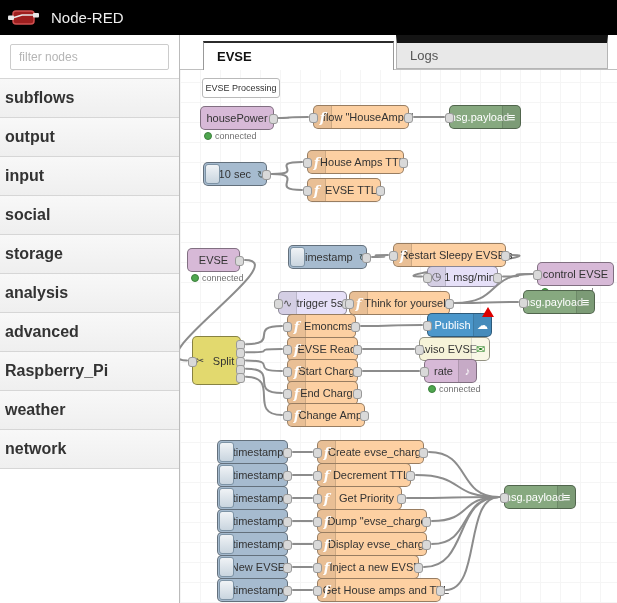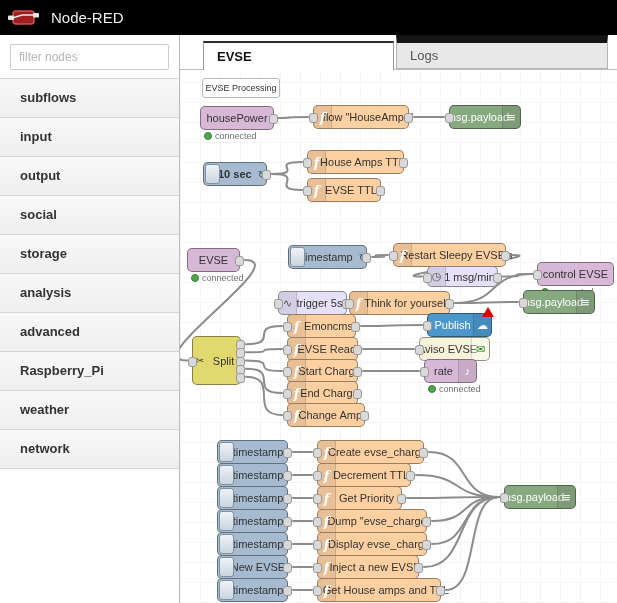--- a/index.html
+++ b/index.html
@@ -8,21 +8,21 @@
   
   .top{position:absolute;left:0;top:0;width:100%;height:35px;background:#000;display:flex;align-items:center;padding-left:8px;box-sizing:border-box;gap:9px;}
   .app-title{color:#eee;font-size:15px;}
 
   
   .sidebar{position:absolute;left:0;top:35px;width:180px;bottom:0;background:#fff;border-right:1px solid #bbb;box-sizing:border-box;}
   .filter-wrap{padding:9px 10px 8px;}
   .filter-wrap input{width:100%;box-sizing:border-box;height:26px;border:1px solid #ccc;border-radius:2px;font-size:12px;padding:0 8px;color:#333;outline:none;font-family:"Liberation Sans",sans-serif;}
   .filter-wrap input::placeholder{color:#b5b5b5;}
   .cats{border-top:1px solid #d6d6d6;}
-  .cat{height:38px;line-height:38px;padding-left:20px;font-size:13px;font-weight:bold;color:#333;background:linear-gradient(#f8f8f8,#efefef);border-bottom:1px solid #d6d6d6;cursor:pointer;}
+  .cat{height:38px;line-height:38px;padding-left:5px;font-size:16px;font-weight:bold;color:#333;background:linear-gradient(#f8f8f8,#efefef);border-bottom:1px solid #d6d6d6;cursor:pointer;}
 
   
   .main{position:absolute;left:180px;top:35px;right:0;bottom:0;}
   .tabbar{height:35px;display:flex;align-items:flex-end;padding-left:23px;gap:2px;background:#fff;border-bottom:1px solid #bfbfbf;box-sizing:border-box;}
   .tab{box-sizing:border-box;display:flex;align-items:center;padding-left:13px;font-size:13px;cursor:pointer;}
   .tab.active{width:191px;height:29px;background:#fff;border:1px solid #999;border-bottom:none;border-top:2px solid #2b2b2b;font-weight:bold;color:#111;margin-bottom:-1px;z-index:2;}
   .tab.inactive{width:212px;height:34px;background:#e8e8e8;border:1px solid #b5b5b5;border-top:8px solid #141414;color:#555;}
 
   
   .canvas{position:absolute;left:0;top:35px;right:0;bottom:0;overflow:hidden;background:
@@ -82,22 +82,22 @@
     </span>
     <span class="app-title">Node-RED</span>
   </header>
 
   <aside class="sidebar">
     <div class="filter-wrap">
       <input type="text" placeholder="filter nodes" style="">
     </div>
     <div class="cats">
       <div class="cat">subflows</div>
+      <div class="cat">output</div>
       <div class="cat">input</div>
-      <div class="cat">output</div>
       <div class="cat">social</div>
       <div class="cat">storage</div>
       <div class="cat">analysis</div>
       <div class="cat">advanced</div>
       <div class="cat">Raspberry_Pi</div>
       <div class="cat">weather</div>
       <div class="cat">network</div>
     </div>
   </aside>
 
@@ -159,21 +159,21 @@
           <span class="port in" style="top: 7px;"></span>
           <span class="port out" style="top: 7px;"></span>
         </div>
         <div class="node n-debug" style="left: 269px; top: 35px; width: 72px; height: 24px;">
           <span class="icon right debug-icon">≡</span>
           <span class="lbl" style="margin-right: 14px;">msg.payload</span>
           <span class="port in" style="top: 7px;"></span>
         </div>
         <div class="node n-inject" style="left: 23px; top: 92px; width: 64px; height: 24px;">
           <span class="inj-btn"></span>
-          <span class="lbl" style="margin-left: 11px; font-weight: bold;">10 sec</span>
+          <span class="lbl" style="margin-left: 11px;">10 sec</span>
           <span class="repeat">↻</span>
           <span class="port out" style="top: 7px;"></span>
         </div>
         <div class="node n-function" style="left: 127px; top: 80px; width: 97px; height: 24px;">
           <span class="icon left function-icon">f</span>
           <span class="lbl" style="margin-left: 14px;">House Amps TTL</span>
           <span class="port in" style="top: 7px;"></span>
           <span class="port out" style="top: 7px;"></span>
         </div>
         <div class="node n-function" style="left: 127px; top: 108px; width: 74px; height: 24px;">

